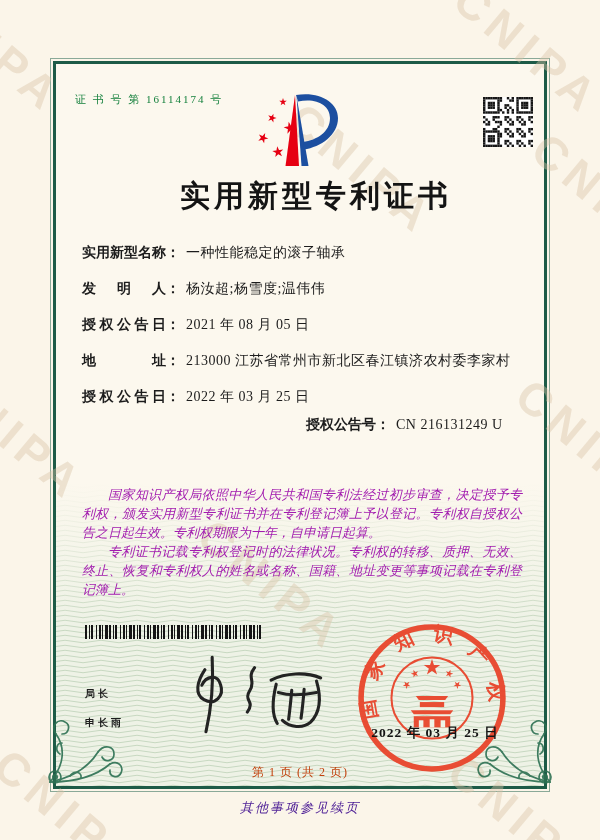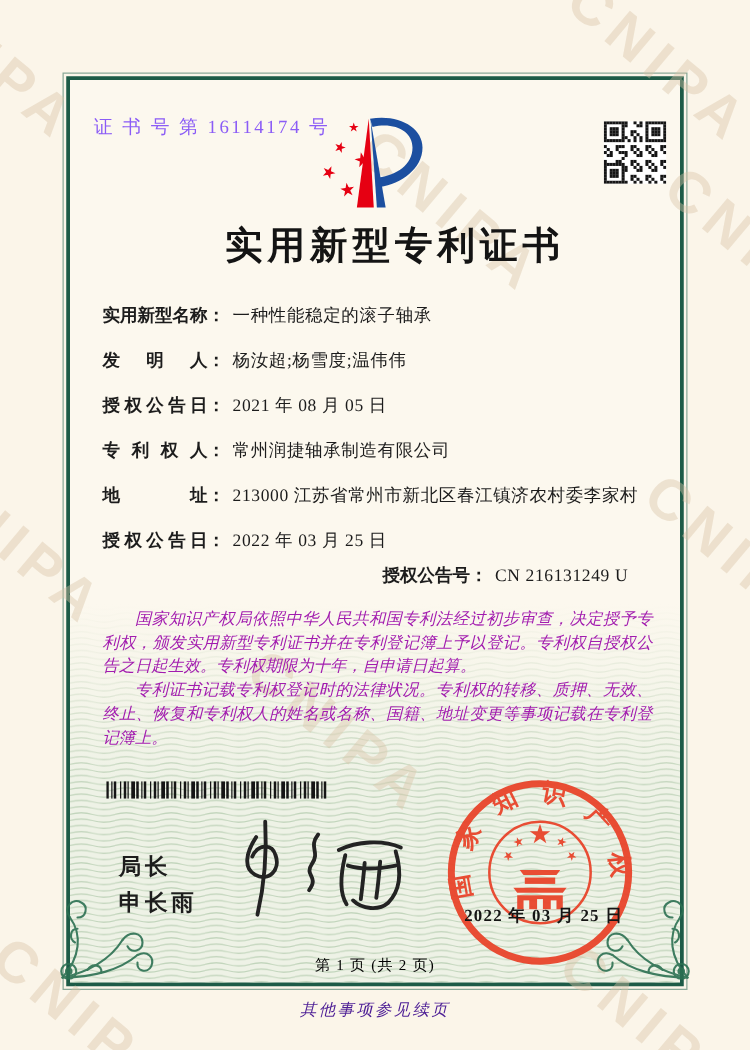--- a/index.html
+++ b/index.html
@@ -18,21 +18,21 @@
            border:1px solid #8aa998;box-sizing:border-box;padding:2px;background:transparent;}
   .cert-bg .inner{width:100%;height:100%;box-sizing:border-box;border:3px solid #1d5b47;
                   position:relative;background:#eef2e6;overflow:hidden;}
   .cert-bg .pattern{position:absolute;inset:0;}
   .cert-bg .fade{position:absolute;inset:0;
       background:linear-gradient(180deg,#fcf8ee 0%,#fcf8ee 58%,rgba(252,248,238,0) 78%);}
 
   .cert-content{position:absolute;left:56px;top:64px;width:488px;height:722px;z-index:3;}
 
   
-  .cert-no{position:absolute;left:19px;top:28px;font-size:15px;letter-spacing:2px;color:#8b5cf6;}
+  .cert-no{position:absolute;left:19px;top:28px;font-size:11px;letter-spacing:2px;color:#15803d;}
   .logo{position:absolute;left:199px;top:26px;width:100px;height:80px;}
   .qr{position:absolute;left:427px;top:33px;width:50px;height:50px;}
   .title{position:absolute;left:16px;top:112px;width:100%;text-align:center;
          font-size:30px;font-weight:bold;letter-spacing:4px;color:#141414;}
 
   
   .fields{position:absolute;left:26px;top:180px;width:440px;font-size:14px;color:#1c1c1c;}
   .frow{height:36px;position:relative;white-space:nowrap;}
   .flabel{display:inline-block;width:84px;text-align:justify;text-align-last:justify;
           font-weight:700;vertical-align:top;}
@@ -42,28 +42,28 @@
   .frow .second .flabel{width:70px;}
 
   
   .paras{position:absolute;left:26px;top:421px;width:440px;font-size:13px;line-height:19px;
          color:#a21caf;font-style:italic;}
   .paras p{margin:0;text-indent:2em;text-align:justify;}
 
   
   .barcode{position:absolute;left:29px;top:561px;width:178px;height:14px;}
   .director{position:absolute;left:29px;top:615px;font-family:"Liberation Sans",sans-serif;
-            font-size:18px;font-weight:bold;color:#1d1d1d;letter-spacing:3px;line-height:29px;margin-left:10px;}
+            font-size:10px;font-weight:bold;color:#1d1d1d;letter-spacing:3px;line-height:29px;}
   .signature{position:absolute;left:120px;top:582px;width:155px;height:95px;}
   .seal{position:absolute;left:300px;top:558px;width:152px;height:152px;opacity:.95;
         mix-blend-mode:multiply;}
   .seal-date{position:absolute;left:303px;top:660px;width:152px;text-align:center;
              font-size:13.5px;letter-spacing:1px;color:#151515;font-weight:600;}
   .page-num{position:absolute;left:0;top:700px;width:100%;text-align:center;
-            font-size:12px;color:#000000;letter-spacing:1px;}
+            font-size:12px;color:#c2410c;letter-spacing:1px;}
 
   .ornament{position:absolute;z-index:4;width:82px;height:82px;pointer-events:none;}
   .orn-left{left:44px;top:706px;}
   .orn-right{left:474px;top:706px;transform:scaleX(-1);}
 
   .cont-note{position:absolute;left:0;top:799px;width:100%;text-align:center;z-index:3;
              font-size:13px;font-style:italic;color:#4c1d95;letter-spacing:2px;}
 </style>
 </head>
 <body>
@@ -317,23 +317,20 @@
       <div class="frow">
         <span class="flabel">实用新型名称</span><span class="fcolon">：</span><span class="fvalue">一种性能稳定的滚子轴承</span>
       </div>
       <div class="frow">
         <span class="flabel">发明人</span><span class="fcolon">：</span><span class="fvalue">杨汝超;杨雪度;温伟伟</span>
       </div>
       <div class="frow">
         <span class="flabel">授权公告日</span><span class="fcolon">：</span><span class="fvalue">2021 年 08 月 05 日</span>
       </div>
       <div class="frow">
-        <span class="flabel">专利权人</span><span class="fcolon">：</span><span class="fvalue">常州润捷轴承制造有限公司</span>
-      </div>
-      <div class="frow">
         <span class="flabel">地址</span><span class="fcolon">：</span><span class="fvalue">213000 江苏省常州市新北区春江镇济农村委李家村</span>
       </div>
       <div class="frow">
         <span class="flabel">授权公告日</span><span class="fcolon">：</span><span class="fvalue">2022 年 03 月 25 日</span>
         <span class="second">
           <span class="flabel">授权公告号</span><span class="fcolon">：</span><span class="fvalue">CN 216131249 U</span>
         </span>
       </div>
     </div>
 

